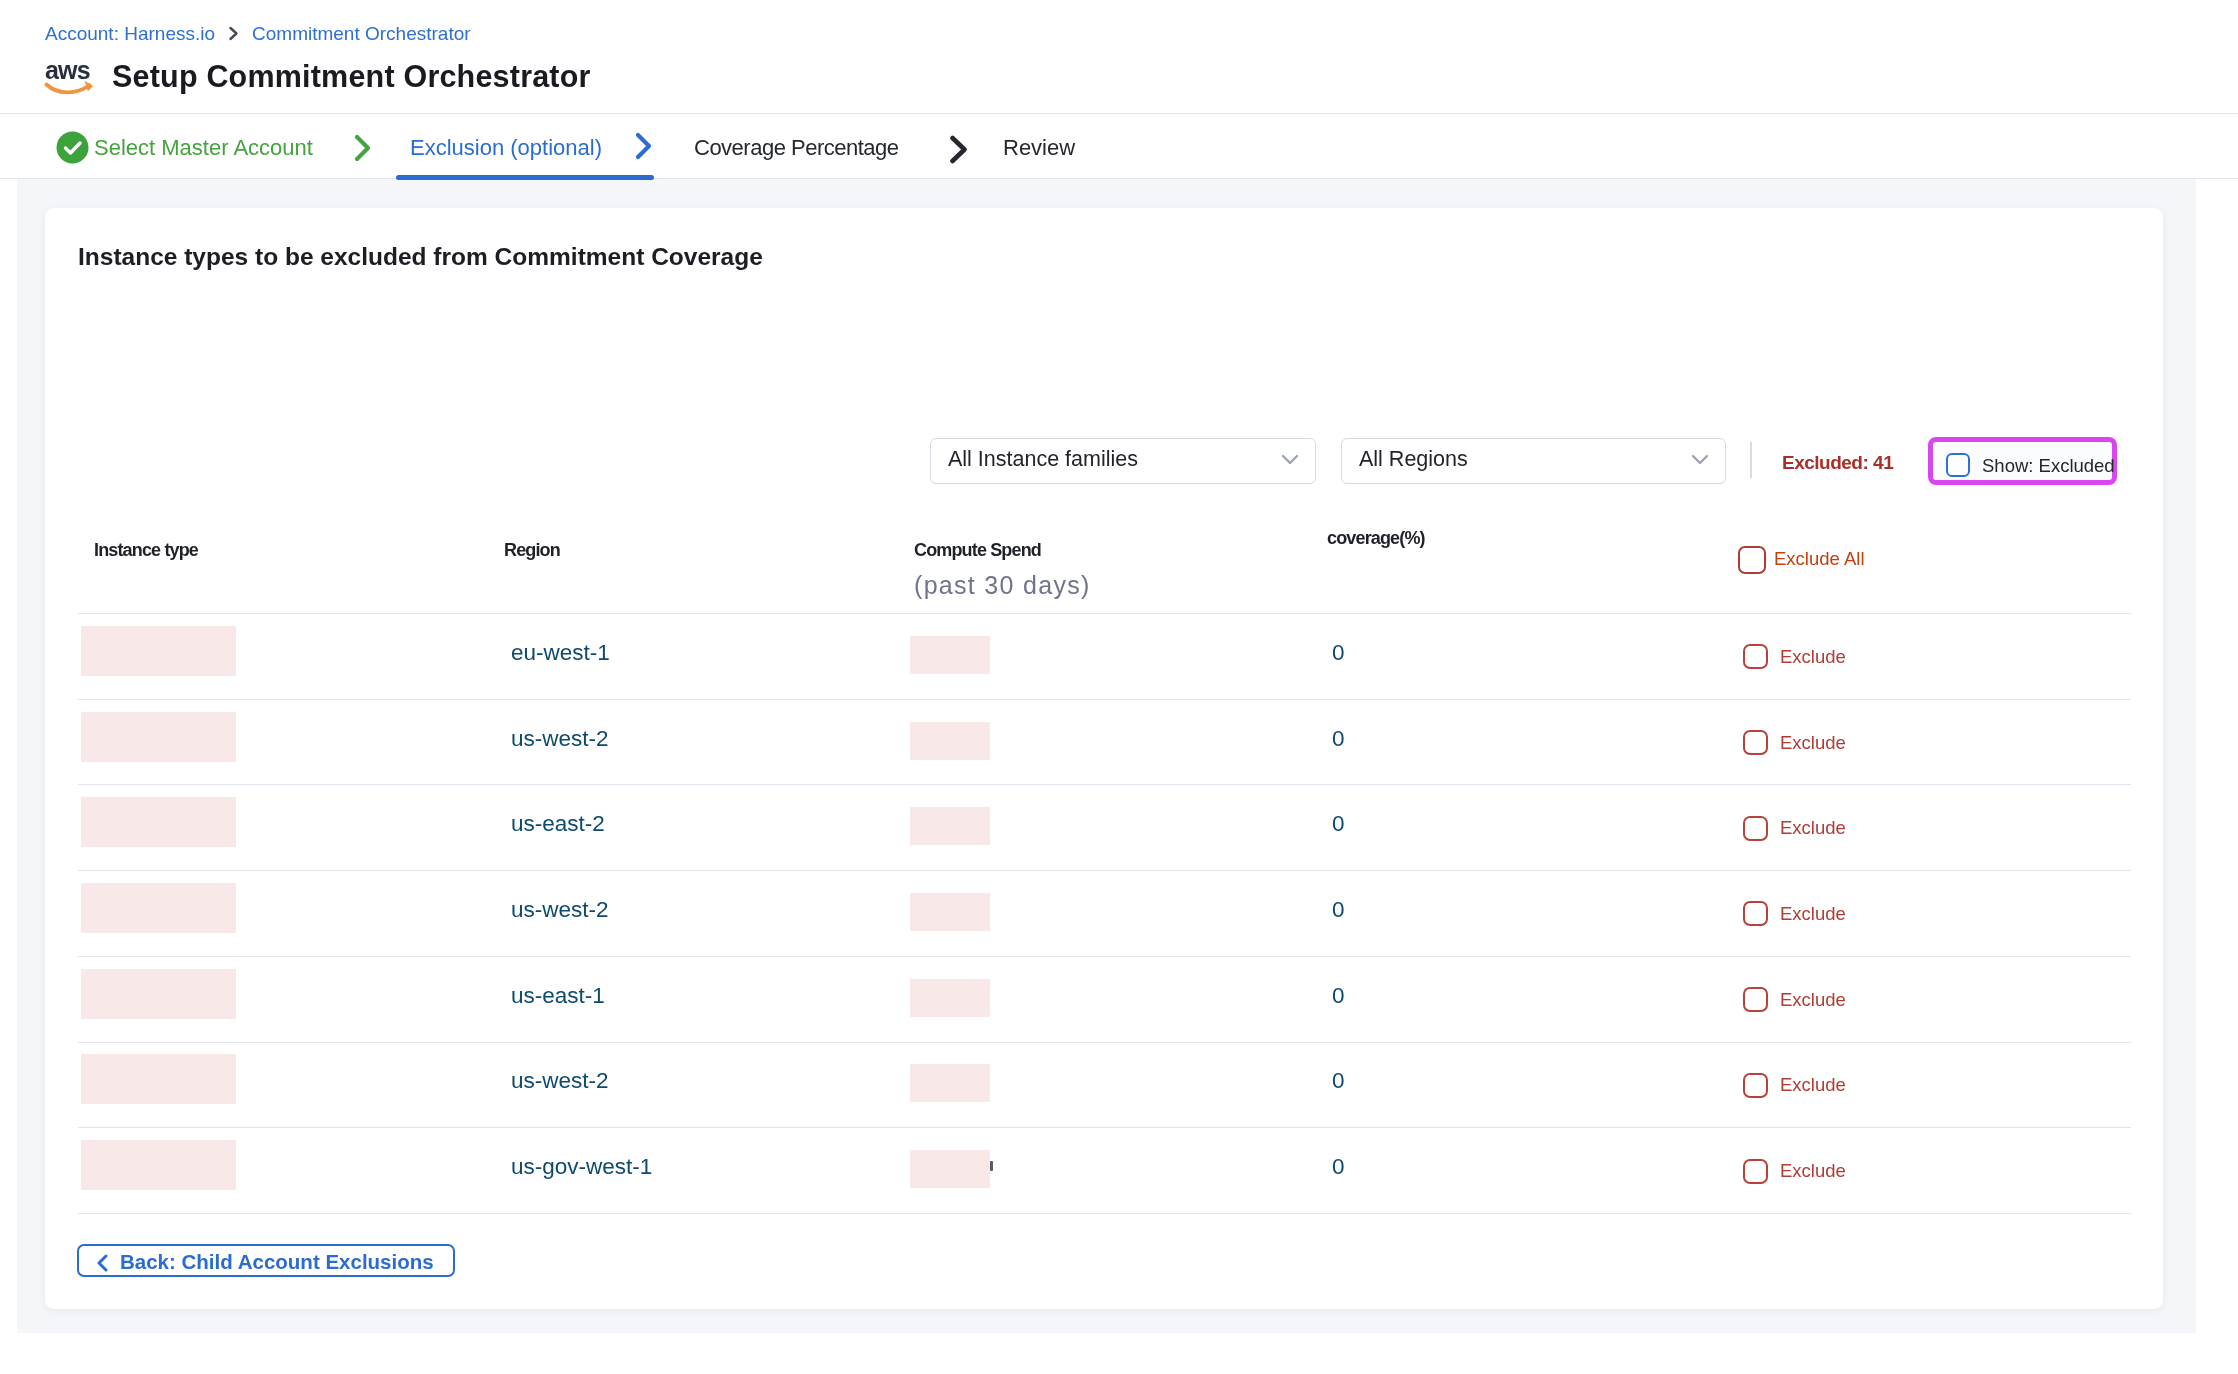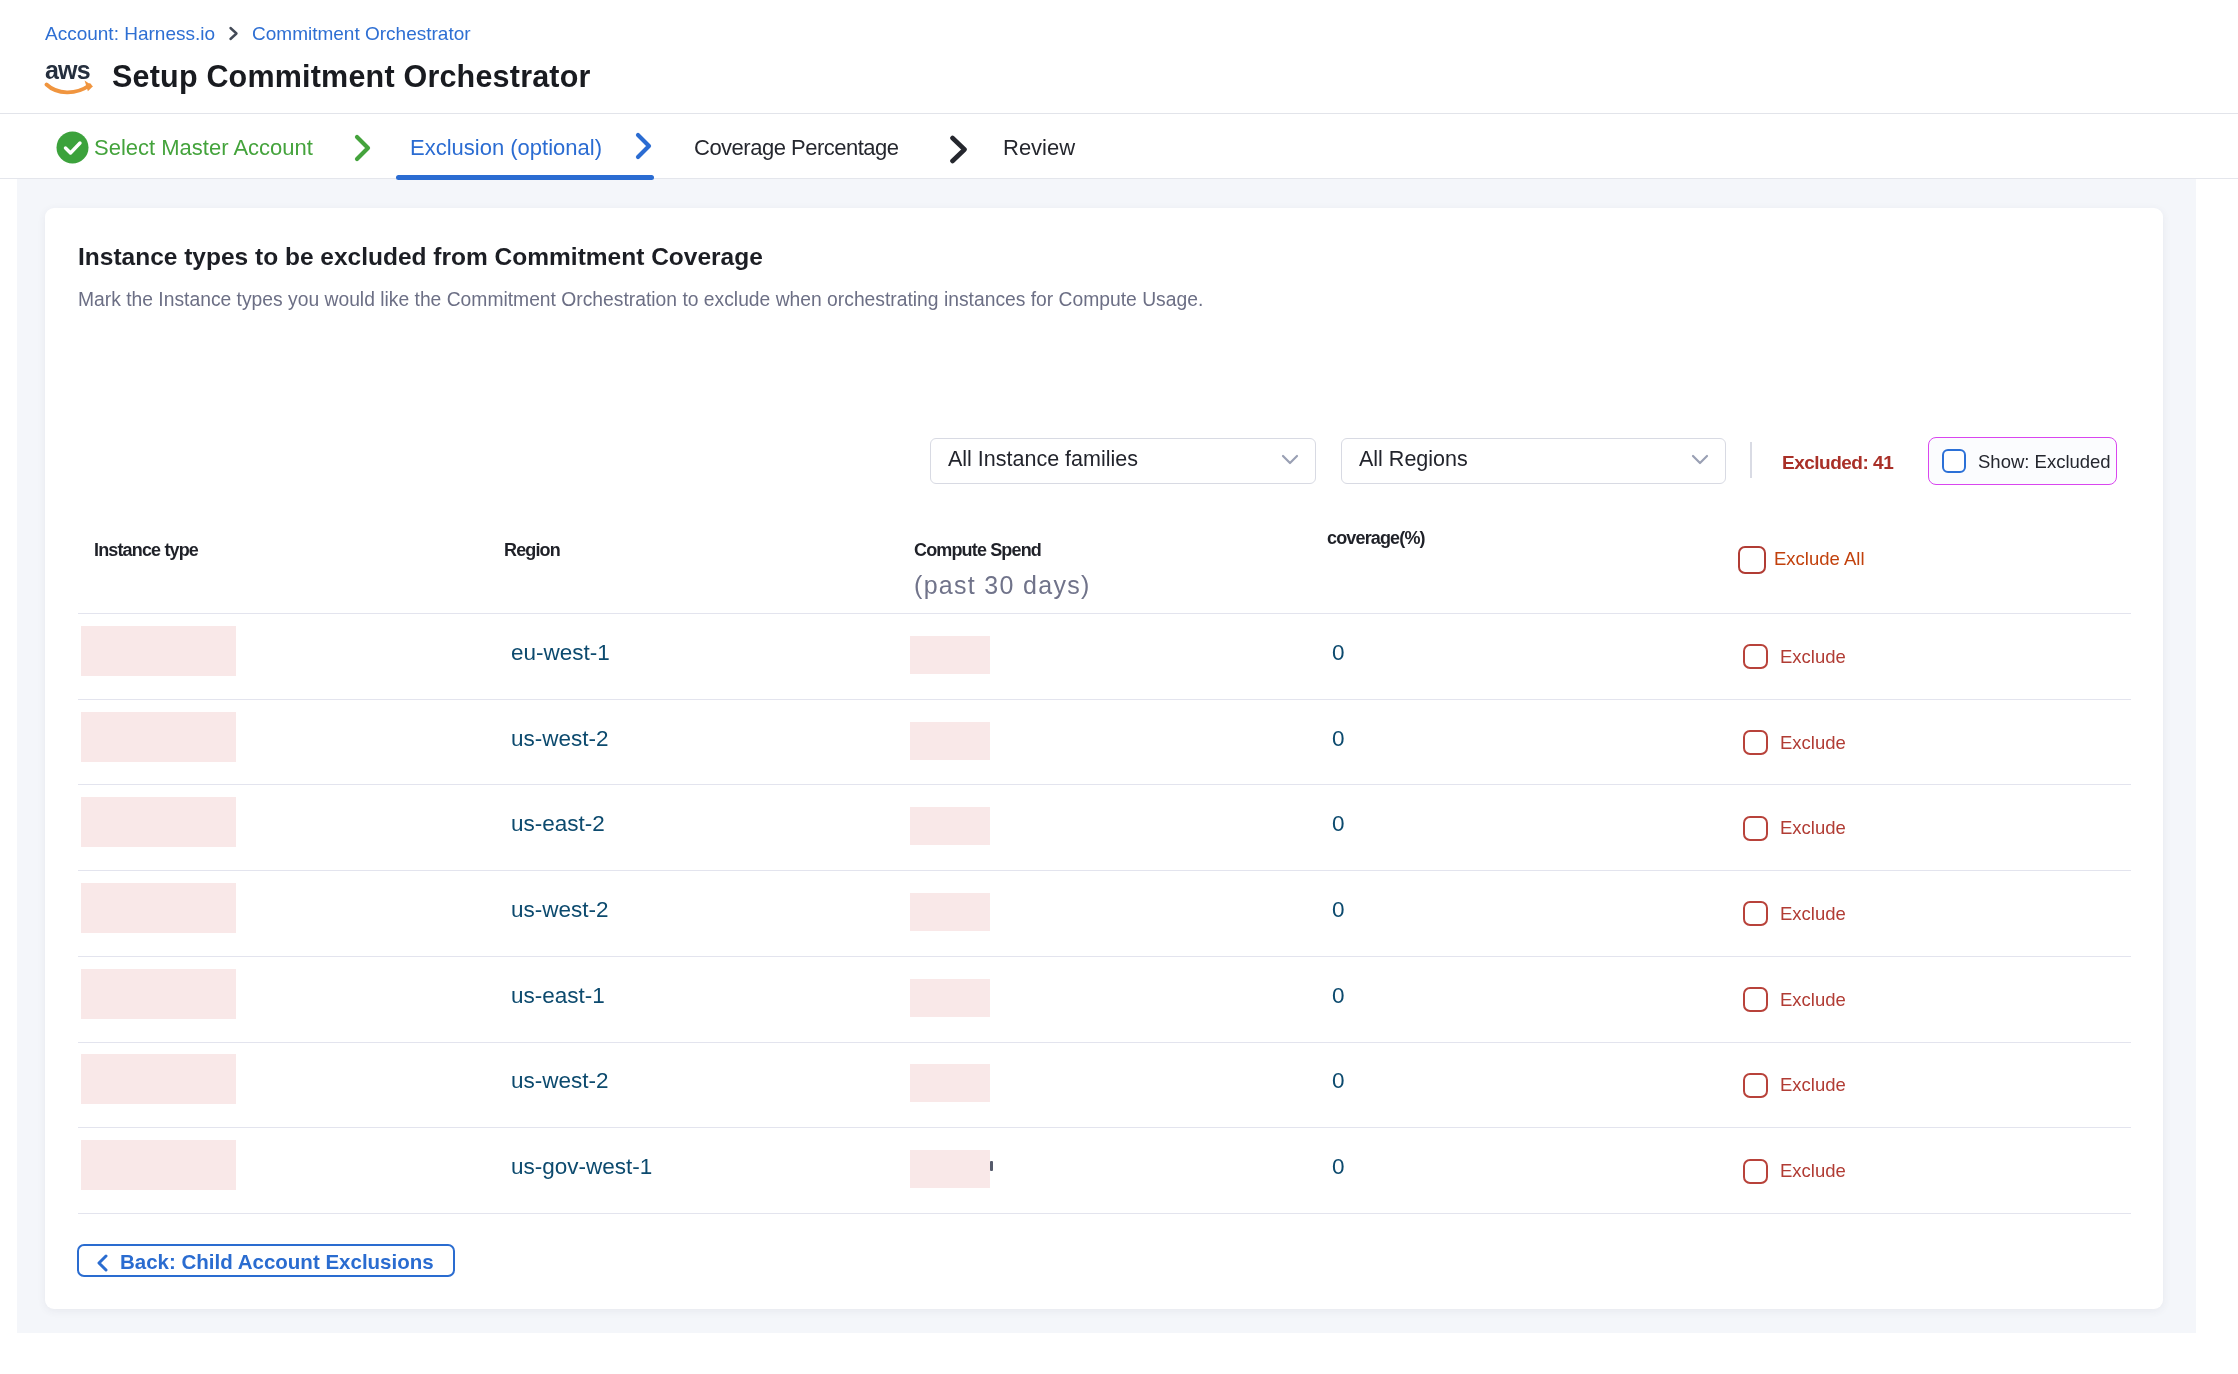--- a/index.html
+++ b/index.html
@@ -24,21 +24,21 @@
 
 .protip { position:absolute; left:32px; top:140px; width:886px; height:50px; background:#e3e3f7; border-radius:4px; }
 .protip-inner { position:absolute; left:54px; top:13px; font-size:21px; color:#26272e; }
 .protip-inner b { color:#5b58d2; }
 
 .dd { position:absolute; height:46px; background:#fff; border:1px solid #d8dae3; border-radius:6px; font-size:21.5px; color:#22242c; line-height:40px; padding-left:17px; }
 .dd svg { position:absolute; right:16px; top:15px; }
 
 .vsep { position:absolute; width:2px; background:#d9dbe4; }
 .excl-count { position:absolute; font-size:19px; font-weight:bold; letter-spacing:-0.5px; color:#a93028; }
-.showbtn { position:absolute; height:48px; background:#fbfcfe; border:1px solid #d946ef; border-radius:8px; font-size:18.5px; color:#24262e; white-space:nowrap;padding-left:40px; }
+.showbtn { position:absolute; height:48px; background:#fbfcfe; border:5px solid #d946ef; border-radius:8px; font-size:18.5px; color:#24262e; white-space:nowrap;padding-left:40px; }
 .cb { position:absolute; background:#fff; border-radius:6px; }
 
 .th { position:absolute; font-size:18px; font-weight:bold; letter-spacing:-0.85px; color:#1f2128; }
 .th-sub { position:absolute; font-size:25px; letter-spacing:1.3px; color:#70738a; }
 .red { color:#c2410c; font-size:18.5px !important; letter-spacing:0 !important; }
 
 .row-border { position:absolute; left:33px; width:2053px; height:1px; background:#e3e4ee; }
 .pink { position:absolute; background:#f9e8e8; }
 .rowtxt { position:absolute; font-size:22.5px; color:#0c4a6e; }
 .excl-cb { position:absolute; width:25px; height:25px; border:2px solid #b8423a; border-radius:7px; background:#fff; }
@@ -80,21 +80,20 @@
   <svg class="chev" style="left:947px;" width="24" height="30" viewBox="0 0 24 30">
       <path d="M5.5 4 L17.5 15.5 L5.5 27" fill="none" stroke="#25272e" stroke-width="4.6" stroke-linecap="round" stroke-linejoin="round"></path>
     </svg>
   <div class="tabtxt" style="left:1003px;color:#25272e;">Review</div>
   <div class="tab-underline"></div>
   <div class="tabbar-border"></div>
 
   <div class="panel"></div>
   <div class="card">
     <div style="position:absolute;left:33px;top:35px;font-size:24.5px;font-weight:bold;color:#1c1e24;">Instance types to be excluded from Commitment Coverage</div>
-    <div class="sub" style="top:81px;">Mark the Instance types you would like the Commitment Orchestration to exclude when orchestrating instances for Compute Usage.</div>
 
 
     <div class="dd" style="left:885px;top:230px;width:386px;">All Instance families
       <svg width="18" height="11" viewBox="0 0 18 11">
           <path d="M2 2 l7 7 l7 -7" fill="none" stroke="#9aa0b4" stroke-width="2.2" stroke-linecap="round" stroke-linejoin="round"></path>
         </svg>
     </div>
     <div class="dd" style="left:1296px;top:230px;width:385px;">All Regions
       <svg width="18" height="11" viewBox="0 0 18 11">
           <path d="M2 2 l7 7 l7 -7" fill="none" stroke="#9aa0b4" stroke-width="2.2" stroke-linecap="round" stroke-linejoin="round"></path>

